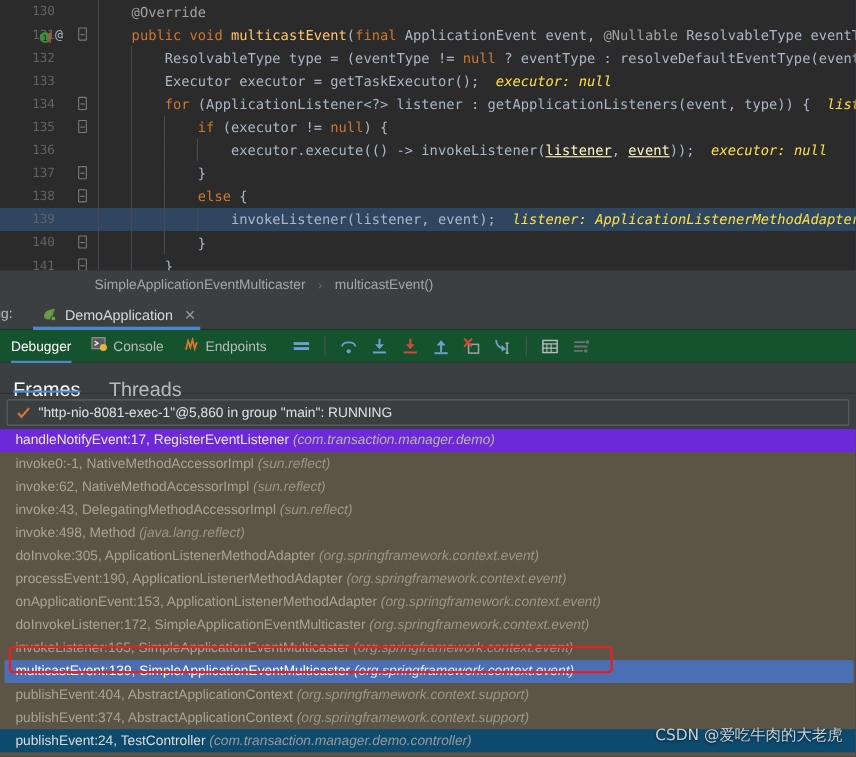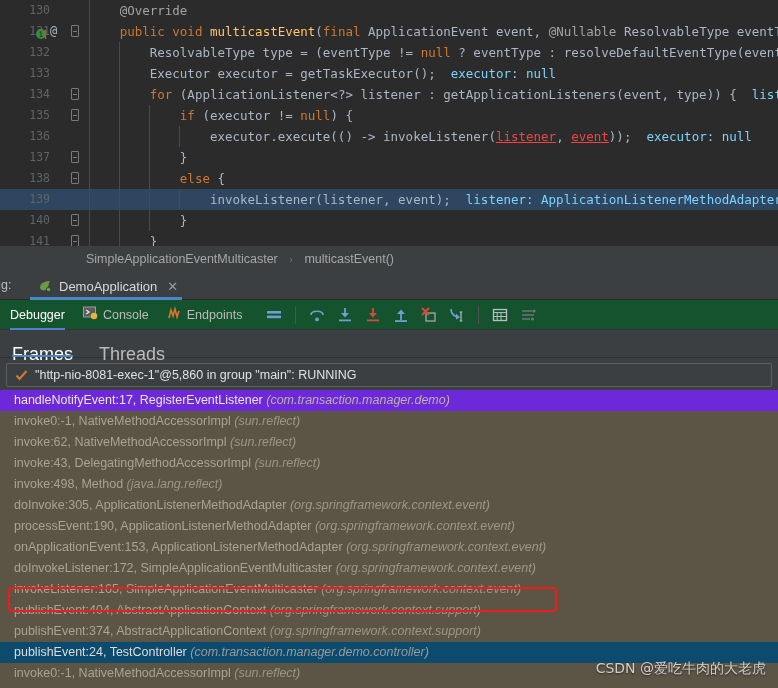--- a/index.html
+++ b/index.html
@@ -36,23 +36,23 @@
   .fold-mark { position:absolute; left:3px; top:4px; width:8px; height:12px;
     border:1px solid #7a7a7a; border-radius:1px; }
   .fold-mark:after{content:""; position:absolute; left:1px; top:5px; width:4px; height:1px; background:#7a7a7a;}
   .vline { position:absolute; top:0; width:1px; height:21px; background:#464b50; }
   .codetext { position:absolute; left:82px; top:0; height:21px; line-height:21px; white-space:pre;}
 
   
   .kw   { color:#cc7832; }
   .ann  { color:#a3a3a3; }
   .mname{ color:#ffc66d; }
-  .hint { color:#7dd3fc; }
+  .hint { color:#fde047; font-style: italic; }
   .plain{ color:#a9b7c6; }
-  .uline{ text-decoration: underline; color:#ef4444; }
+  .uline{ text-decoration: underline; color:#fef9c3; }
 
   
   .breadcrumb {
     position:absolute; top:246px; left:0; width:778px; height:26px;
     background:#3c3f41; color:#a6a6a6; font-size:12.5px;
     line-height:26px; padding-left:86px; white-space:nowrap;
   }
   .bc-sep { color:#6e6e6e; padding:0 8px; font-size:11px; }
 
   
@@ -300,20 +300,21 @@
           <div class="frame-row first"><span>handleNotifyEvent:17, RegisterEventListener</span> <span class="pkg">(com.transaction.manager.demo)</span></div>
           <div class="frame-row"><span>invoke0:-1, NativeMethodAccessorImpl</span> <span class="pkg">(sun.reflect)</span></div>
           <div class="frame-row"><span>invoke:62, NativeMethodAccessorImpl</span> <span class="pkg">(sun.reflect)</span></div>
           <div class="frame-row"><span>invoke:43, DelegatingMethodAccessorImpl</span> <span class="pkg">(sun.reflect)</span></div>
           <div class="frame-row"><span>invoke:498, Method</span> <span class="pkg">(java.lang.reflect)</span></div>
           <div class="frame-row"><span>doInvoke:305, ApplicationListenerMethodAdapter</span> <span class="pkg">(org.springframework.context.event)</span></div>
           <div class="frame-row"><span>processEvent:190, ApplicationListenerMethodAdapter</span> <span class="pkg">(org.springframework.context.event)</span></div>
           <div class="frame-row"><span>onApplicationEvent:153, ApplicationListenerMethodAdapter</span> <span class="pkg">(org.springframework.context.event)</span></div>
           <div class="frame-row"><span>doInvokeListener:172, SimpleApplicationEventMulticaster</span> <span class="pkg">(org.springframework.context.event)</span></div>
           <div class="frame-row"><span>invokeListener:165, SimpleApplicationEventMulticaster</span> <span class="pkg">(org.springframework.context.event)</span></div>
+          <div class="frame-row selected"><span>multicastEvent:139, SimpleApplicationEventMulticaster</span> <span class="pkg">(org.springframework.context.event)</span></div>
           <div class="frame-row"><span>publishEvent:404, AbstractApplicationContext</span> <span class="pkg">(org.springframework.context.support)</span></div>
           <div class="frame-row"><span>publishEvent:374, AbstractApplicationContext</span> <span class="pkg">(org.springframework.context.support)</span></div>
           <div class="frame-row last-hl"><span>publishEvent:24, TestController</span> <span class="pkg">(com.transaction.manager.demo.controller)</span></div>
           <div class="frame-row"><span>invoke0:-1, NativeMethodAccessorImpl</span> <span class="pkg">(sun.reflect)</span></div>
         </div>
     </div>
 
   </div>
 
   <div class="redbox"></div>

